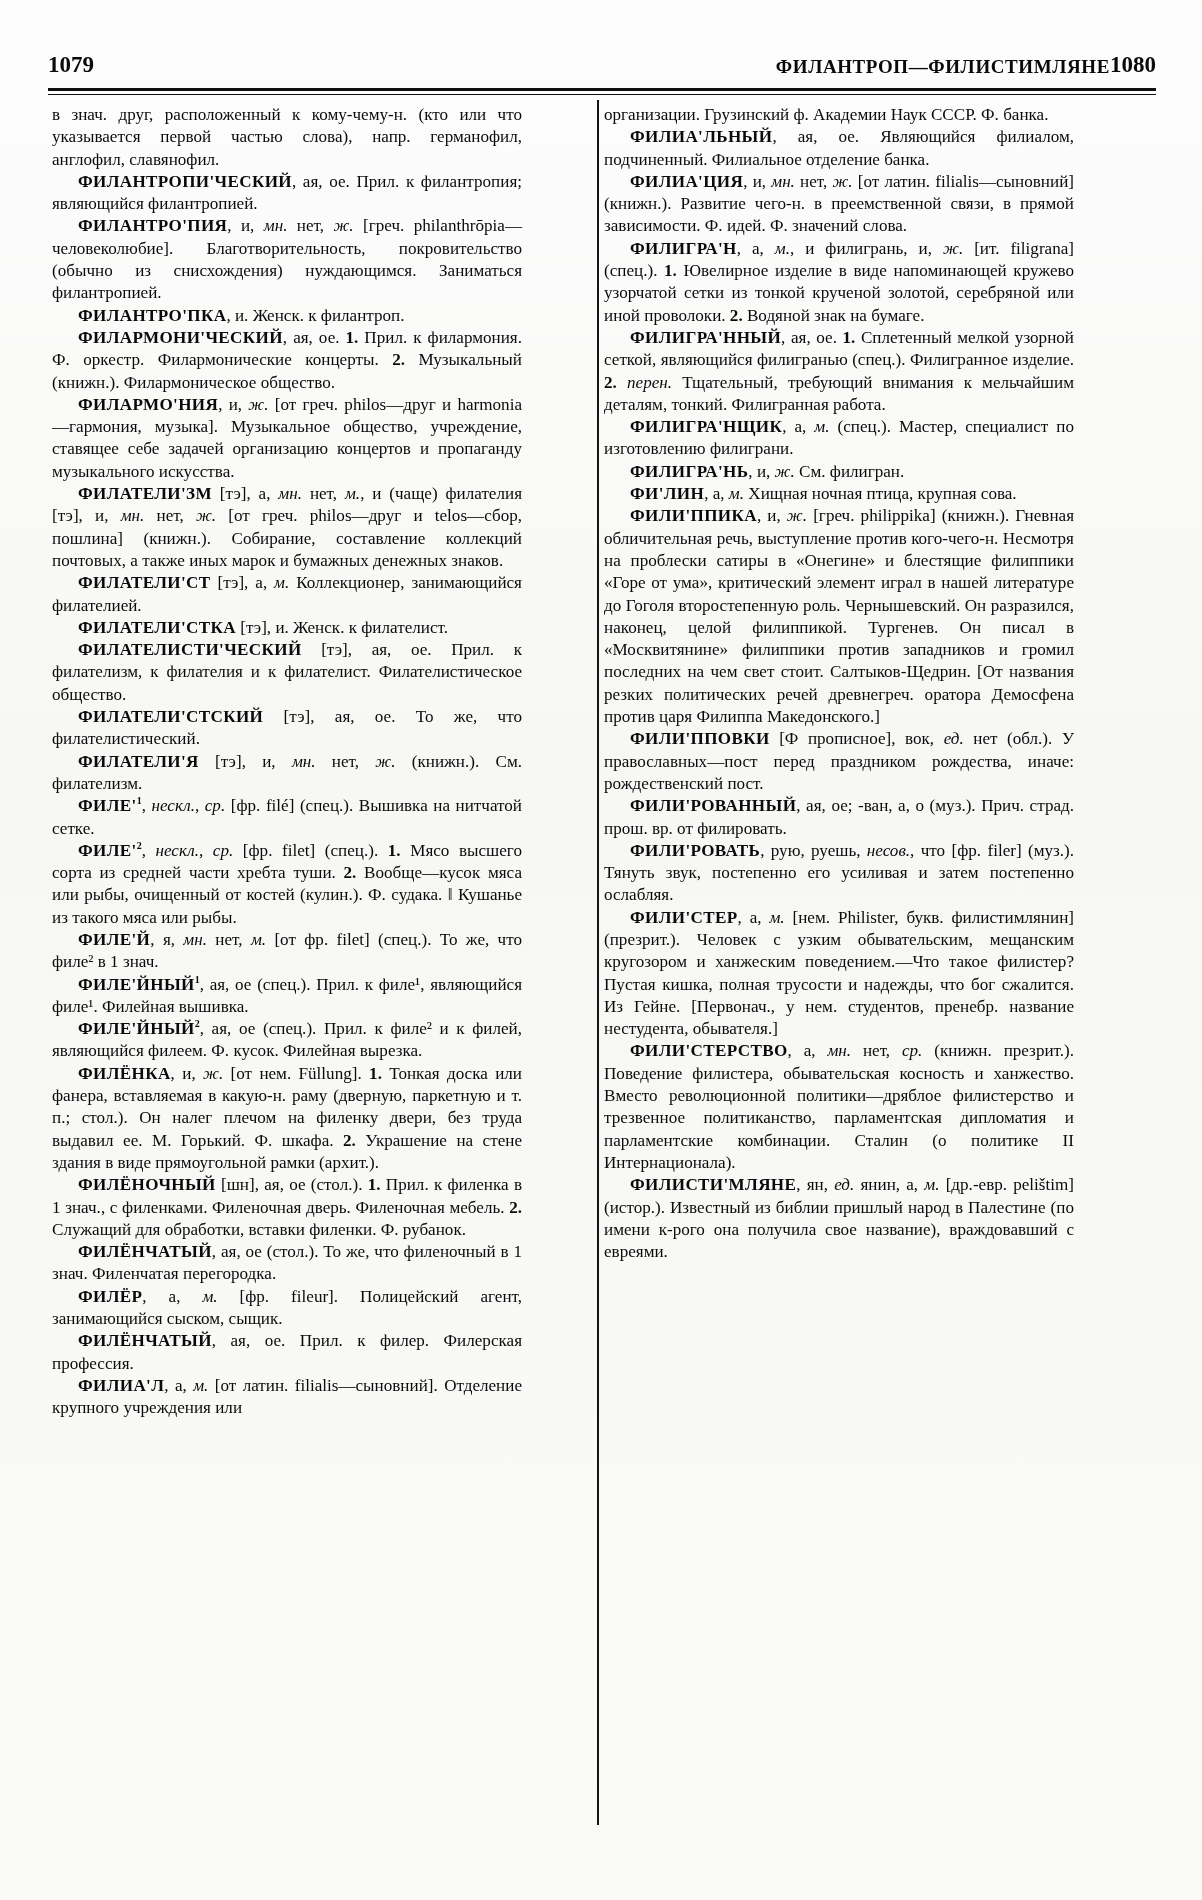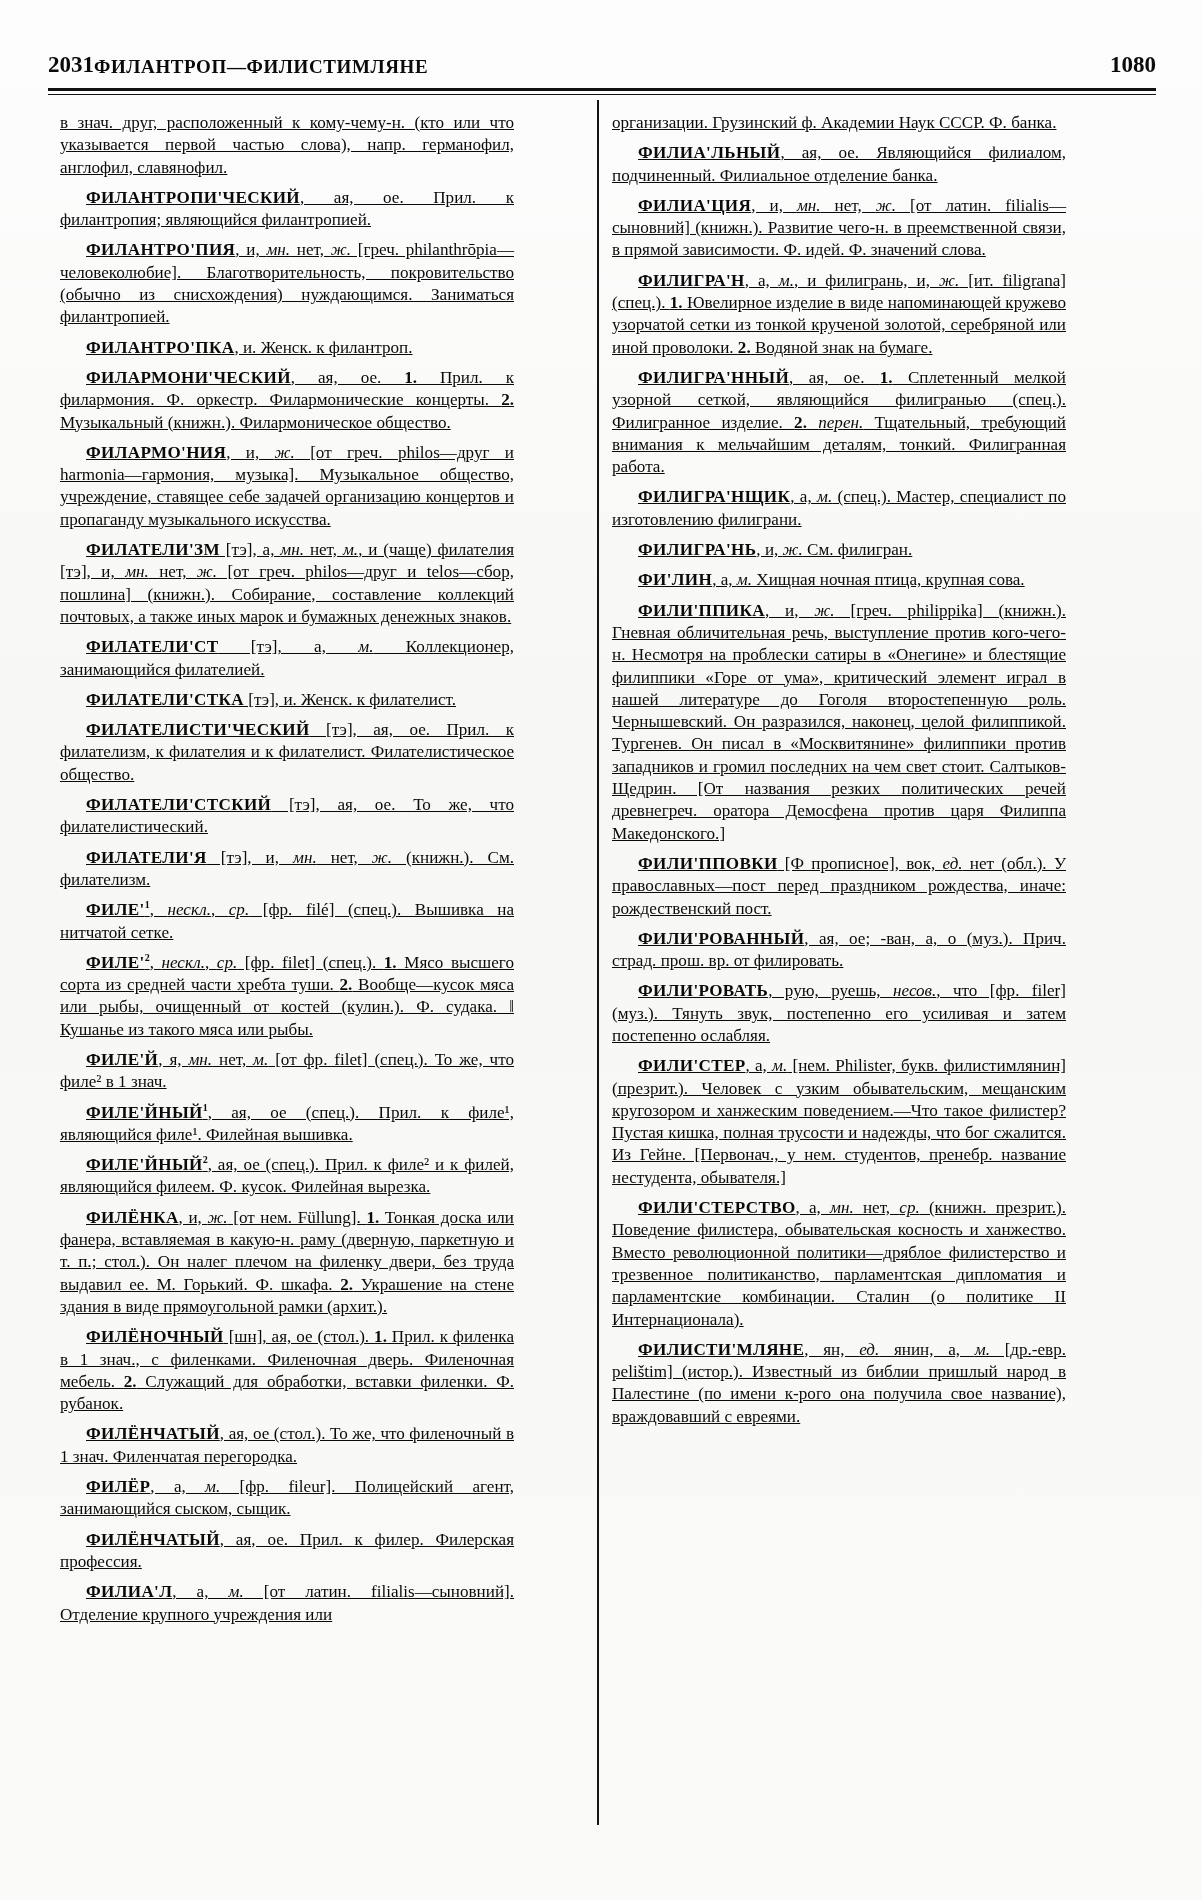--- a/index.html
+++ b/index.html
@@ -41,21 +41,21 @@
     letter-spacing: 0px;
     line-height: 1;
   }
   #runtitle {
     font-family: "Liberation Serif", serif;
     font-weight: bold;
     font-size: 19px;
     letter-spacing: 0.6px;
     line-height: 1;
     flex: 1;
-    text-align: left;
+    text-align: right;
   }
   
   #rule-top {
     position: absolute;
     left: 48px;
     top: 88px;
     width: 1108px;
     height: 0;
     border-top: 3px solid #111;
   }
@@ -85,24 +85,23 @@
     text-align: justify;
     text-justify: inter-word;
     -webkit-hyphens: none;
     hyphens: none;
     word-spacing: 0px;
   }
   #col-left  { left: 52px; }
   #col-right { left: 604px; }
 
   .col p {
-    margin: 8px;
+    margin: 0;
     padding: 0;
     text-indent: 26px;
-    text-decoration: underline;
   }
   .col p.cont { text-indent: 0; }
 
   
   .hw {
     font-weight: bold;
     letter-spacing: 0.35px;
   }
   sup {
     font-size: 10px;
@@ -110,21 +109,21 @@
     line-height: 0;
     font-weight: bold;
   }
 </style>
 </head>
 <body>
 
 <div id="page">
 
   <div id="runhead">
-    <span class="folio">2031</span>
+    <span class="folio">1079</span>
     <span id="runtitle">ФИЛАНТРОП—ФИЛИСТИМЛЯНЕ</span>
     <span class="folio">1080</span>
   </div>
 
   <div id="rule-top"></div>
   <div id="rule-top2"></div>
   <div id="rule-mid"></div>
 
   <div class="col" id="col-left">
       <p class="cont">в знач. друг, расположенный к кому-чему-н. (кто или что указывается первой частью слова), напр. германофил, англофил, славянофил.</p>

